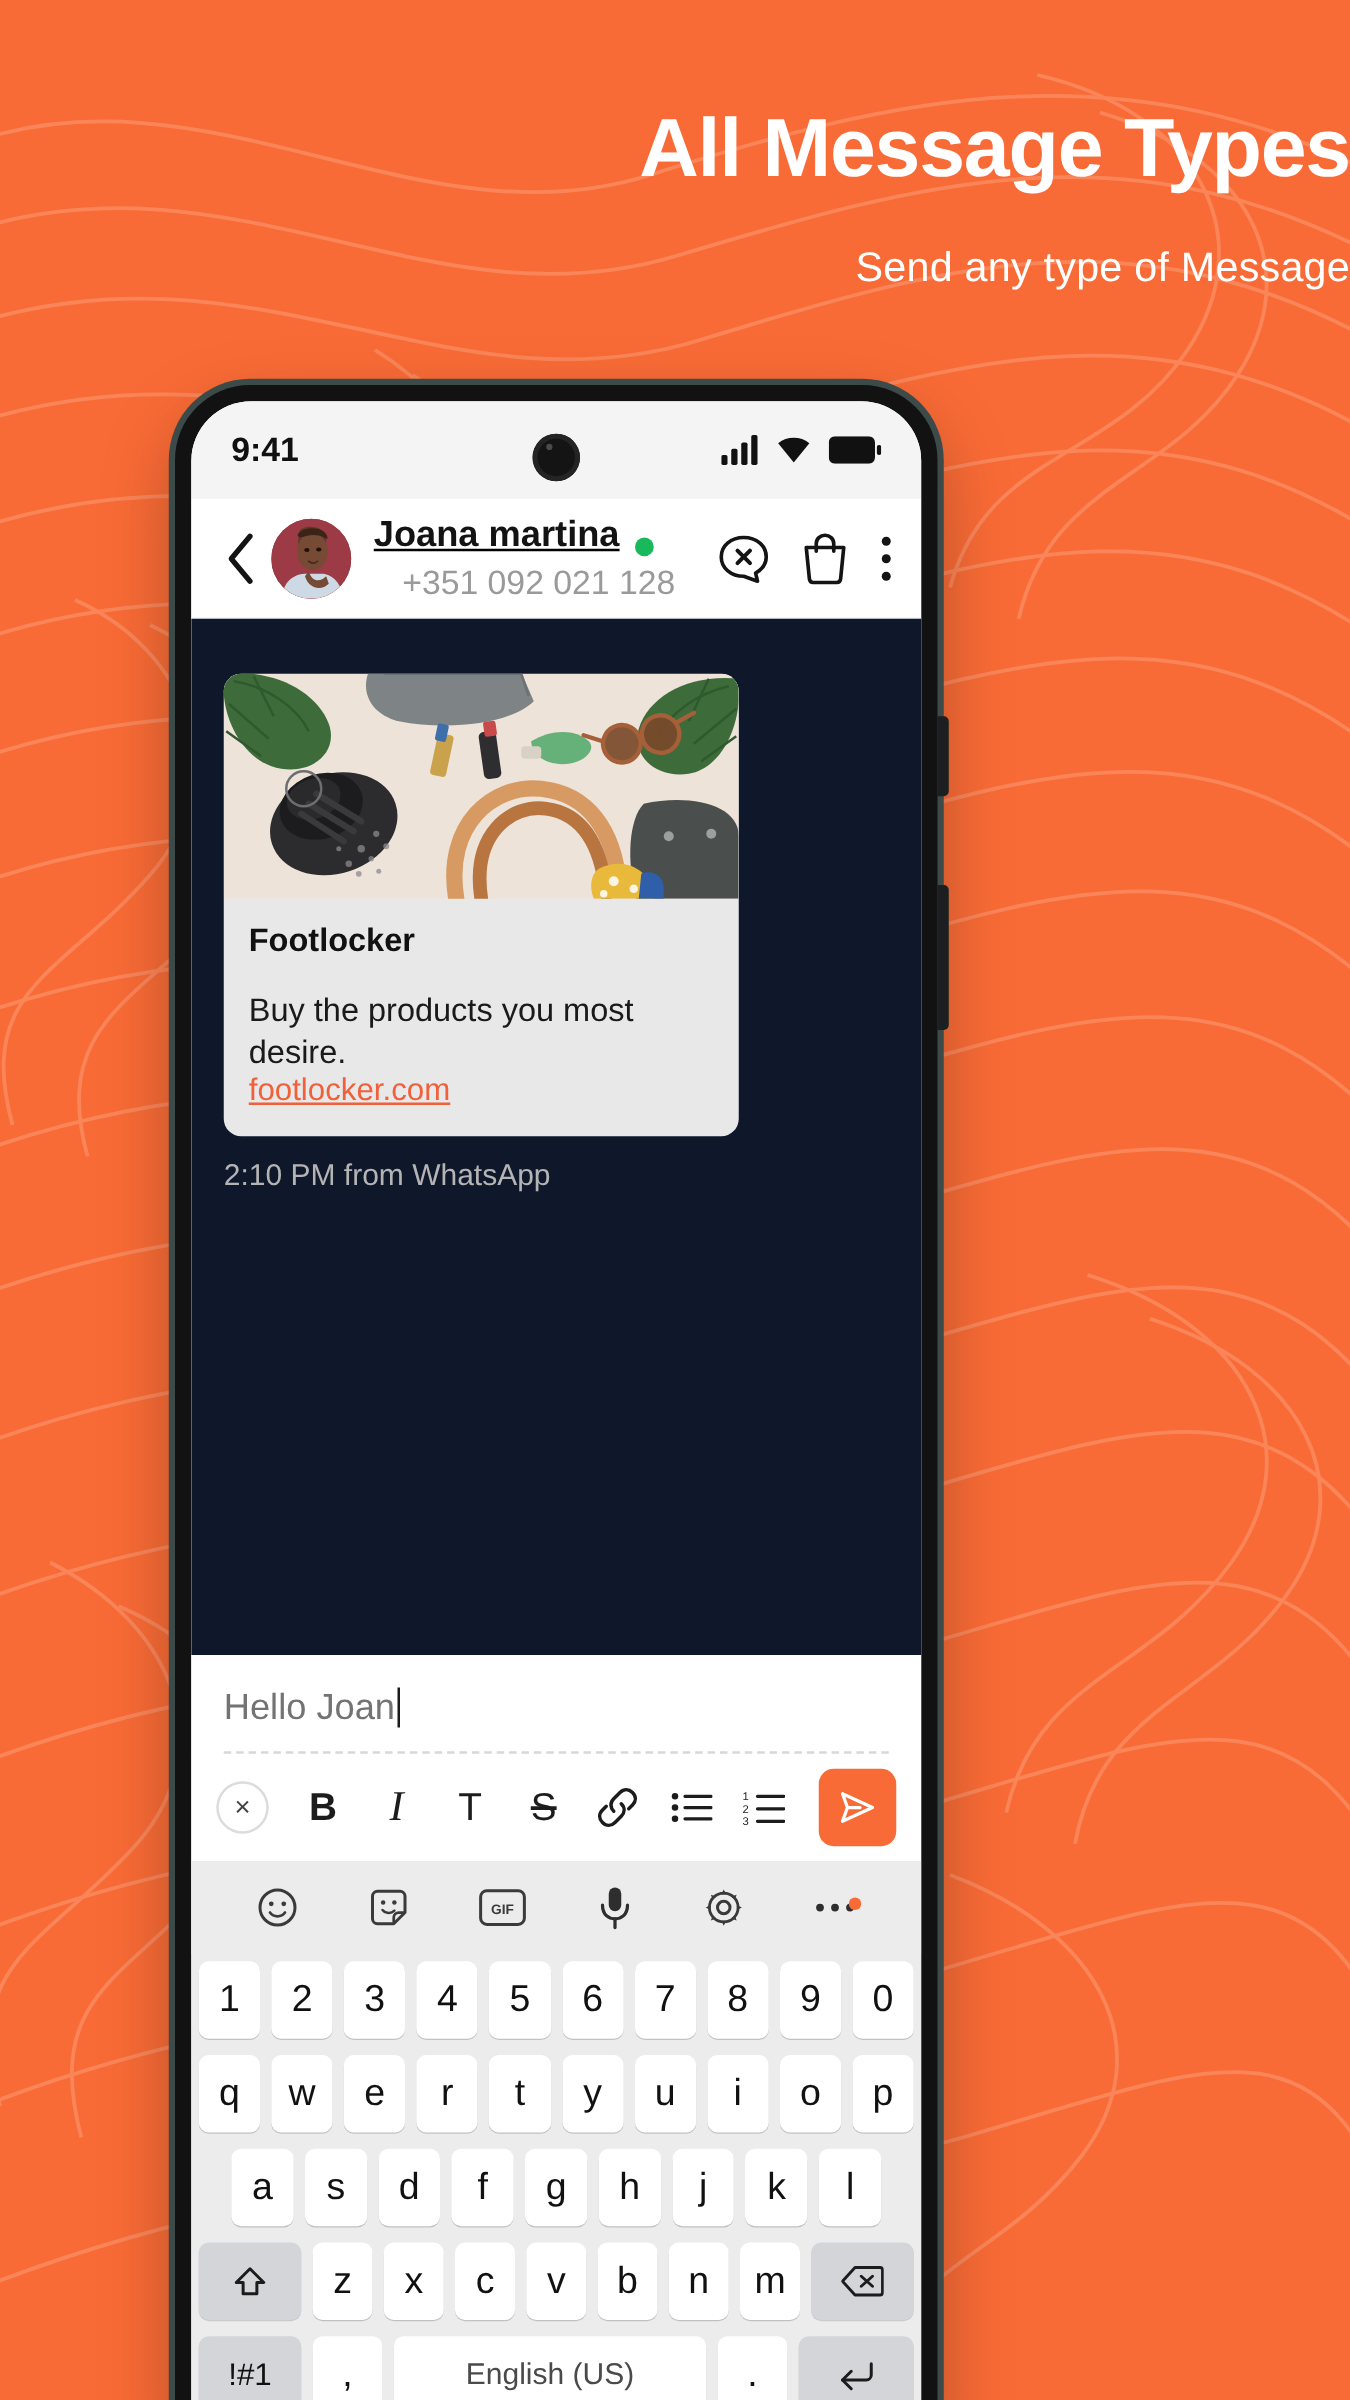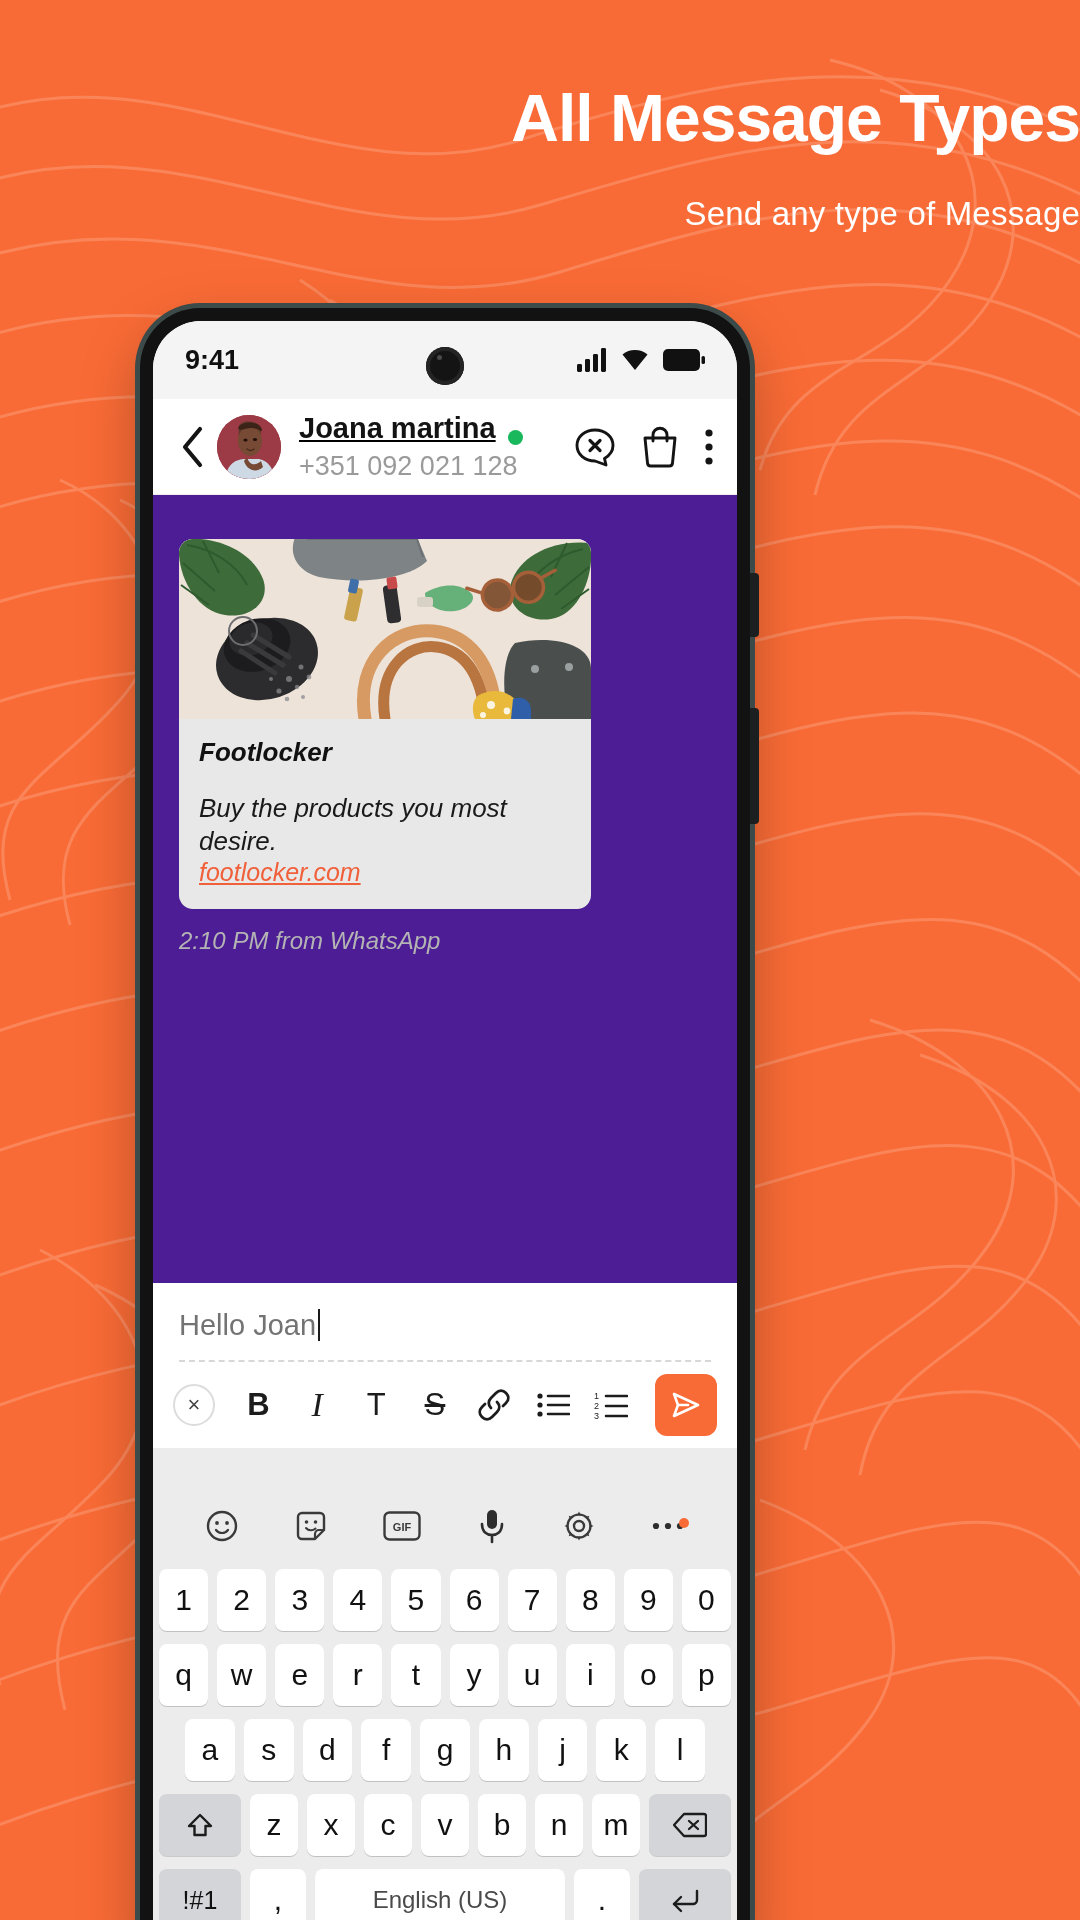--- a/index.html
+++ b/index.html
@@ -110,32 +110,31 @@
     width: 64px; height: 64px; border-radius: 50%;
     margin-left: 2px; margin-right: 18px;
     overflow: hidden; flex: 0 0 auto;
     background: #9e3b46;
     position: relative;
   }
   .contact-meta { flex: 1 1 auto; min-width: 0; }
   .contact-name-row { display: flex; align-items: flex-end; gap: 12px; text-decoration: underline; }
   .contact-name { font-size: 29px; font-weight: bold; color: #131313; white-space: nowrap; }
   .online-dot { width: 15px; height: 15px; border-radius: 50%; background: #19B85C; flex: 0 0 auto; }
-  .contact-phone { font-size: 27px; color: #9A9A9A; margin-top: 6px; white-space: nowrap; }
+  .contact-phone { font-size: 27px; color: #9A9A9A; margin-top: 6px; white-space: nowrap; text-align: center; }
   .header-actions { display: flex; align-items: center; gap: 22px; margin-left: 10px; }
   .hdr-icon { cursor: pointer; display: flex; }
 
   
   .messages {
     flex: 1 1 auto;
-    background: #4c1d95;
+    background: #0f172a;
     padding: 16px 0 18px 0;
     overflow: hidden;
     position: relative;
-    font-style: italic;
   }
   .faded-top {
     font-size: 24px; color: #C8C8C8;
     text-align: center; height: 14px; overflow: hidden;
     margin-bottom: 14px;
   }
   .card {
     margin-left: 26px;
     width: 412px;
     border-radius: 14px;
@@ -202,21 +201,20 @@
     display: flex; align-items: center; justify-content: center;
     cursor: pointer; flex: 0 0 auto;
   }
 
   
   .kb { flex: 0 0 auto; background: #ECECEC; padding-bottom: 4px; }
   .kb-toolbar {
     height: 74px; display: flex; align-items: center;
     justify-content: space-around; padding: 0 24px;
     background: #ECECEC;
-    margin-top: 41px;
   }
   .kb-tool { cursor: pointer; display: flex; align-items: center; justify-content: center; position: relative; }
   .kb-tool .dot-badge {
     position: absolute; top: -2px; right: -4px;
     width: 10px; height: 10px; border-radius: 50%;
     background: #F96B36;
   }
   .kb-rows { padding: 6px 6px 0 6px; }
   .kb-row { display: flex; justify-content: center; gap: 9px; margin-bottom: 13px; }
   .key {

